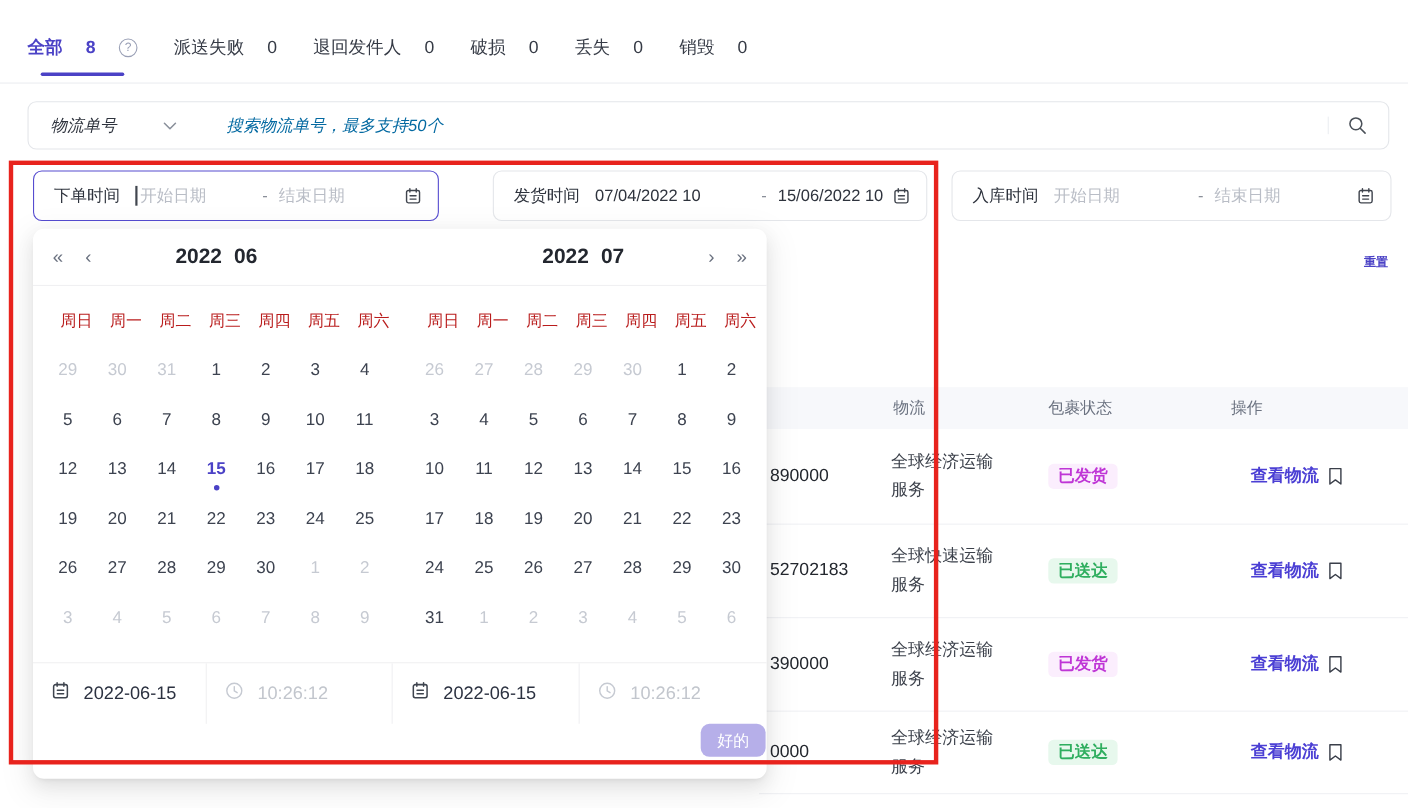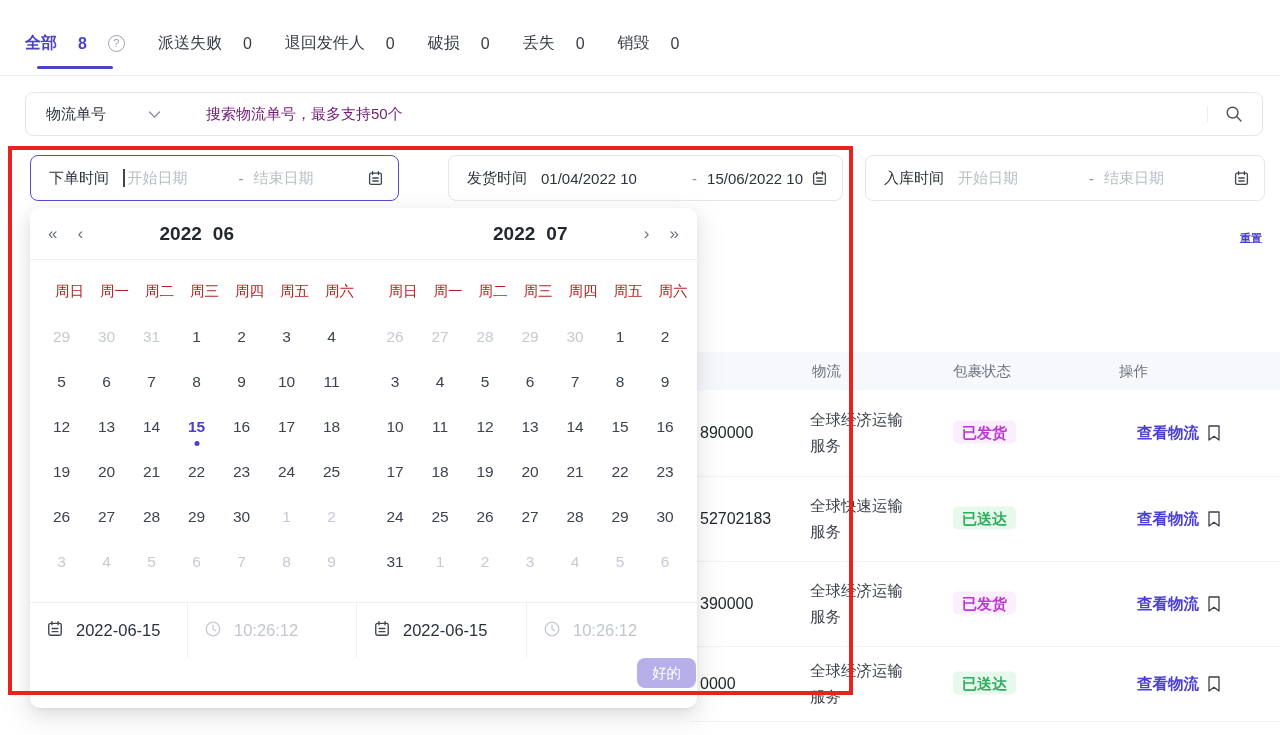--- a/index.html
+++ b/index.html
@@ -13,25 +13,25 @@
          padding-bottom:15px; position:relative; cursor:pointer; white-space:nowrap; }
   .tab.active { color:#4b42c6; font-weight:700; }
   .tab.active::after { content:""; position:absolute; left:12px; right:12px; bottom:0;
          height:3px; border-radius:2px; background:#4b42c6; }
   .help-ic { width:17px; height:17px; border:1.3px solid #9aa0b6; border-radius:50%;
          color:#9aa0b6; font-size:11px; line-height:14px; text-align:center; font-weight:400; }
   .tabs-divider { position:absolute; left:0; right:0; top:75px; height:1px; background:#ecedf1; }
 
   
   .search-bar { position:absolute; left:25px; top:92px; width:1238px; height:44px;
-         border:1px solid #e4e6ea; border-radius:8px; display:flex; align-items:center; z-index:2; background:#fff; }
+         border:1px solid #e4e6ea; border-radius:8px; display:flex; align-items:center; z-index:2; background:#fff;font-style:italic; }
   .search-cat { display:flex; align-items:center; margin-left:20px; cursor:pointer; }
   .search-cat-label { font-size:15px; color:#2e333d; }
   .search-chevron { margin-left:42px; display:flex; }
-  .search-input { flex:1; margin-left:45px; font-size:15px; color:#701a75; }
+  .search-input { flex:1; margin-left:45px; font-size:15px; color:#0369a1; }
   .search-div { width:1px; height:16px; background:#eceef2; margin-right:16px; }
   .search-ic { margin-right:18px; display:flex; cursor:pointer; }
 
   
   .filter-box { position:absolute; top:155px; height:46px; border:1px solid #e4e6ea; border-radius:8px;
          display:flex; align-items:center; background:#fff; font-size:15px; z-index:2; }
   .fb-order { left:30px; width:369px; border:1.5px solid #564cd0; }
   .fb-ship { left:448px; width:395px; }
   .fb-inbound { left:865px; width:400px; }
   .f-label { color:#2e333d; margin:0 14px 0 18px; white-space:nowrap; }
@@ -171,21 +171,21 @@
     <span class="f-cal">
       <svg width="17" height="17" viewBox="0 0 17 17" fill="none" stroke="#40454e" stroke-width="1.3" stroke-linecap="round">
           <rect x="2.6" y="3.2" width="11.8" height="11.2" rx="1.6"></rect>
           <path d="M5.6 1.6v3M11.4 1.6v3M5.8 8h5.4M5.8 11h5.4"></path>
         </svg>
     </span>
   </div>
 
   <div class="filter-box fb-ship">
     <span class="f-label">发货时间</span>
-    <span class="f-start f-val">01/04/2022 10</span>
+    <span class="f-start f-val">07/04/2022 10</span>
     <span class="f-sep">-</span>
     <span class="f-val">15/06/2022 10</span>
     <span class="f-cal">
       <svg width="17" height="17" viewBox="0 0 17 17" fill="none" stroke="#40454e" stroke-width="1.3" stroke-linecap="round">
           <rect x="2.6" y="3.2" width="11.8" height="11.2" rx="1.6"></rect>
           <path d="M5.6 1.6v3M11.4 1.6v3M5.8 8h5.4M5.8 11h5.4"></path>
         </svg>
     </span>
   </div>
 

